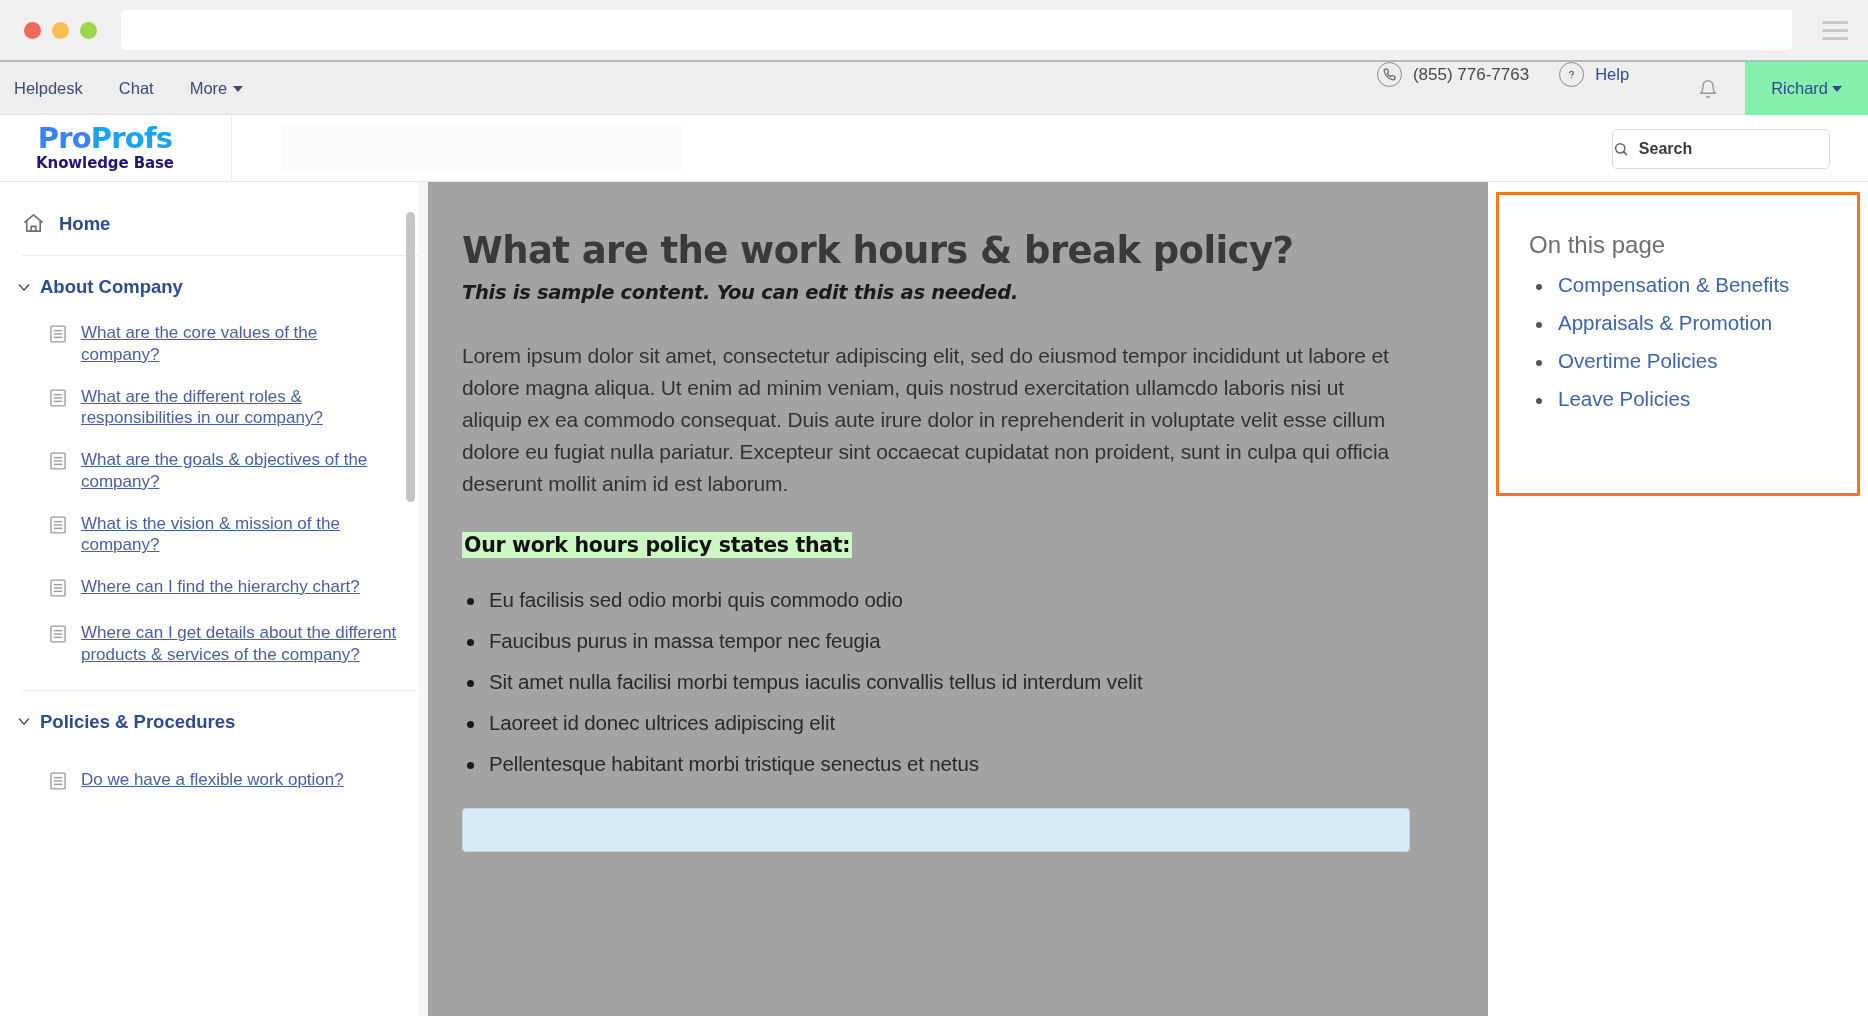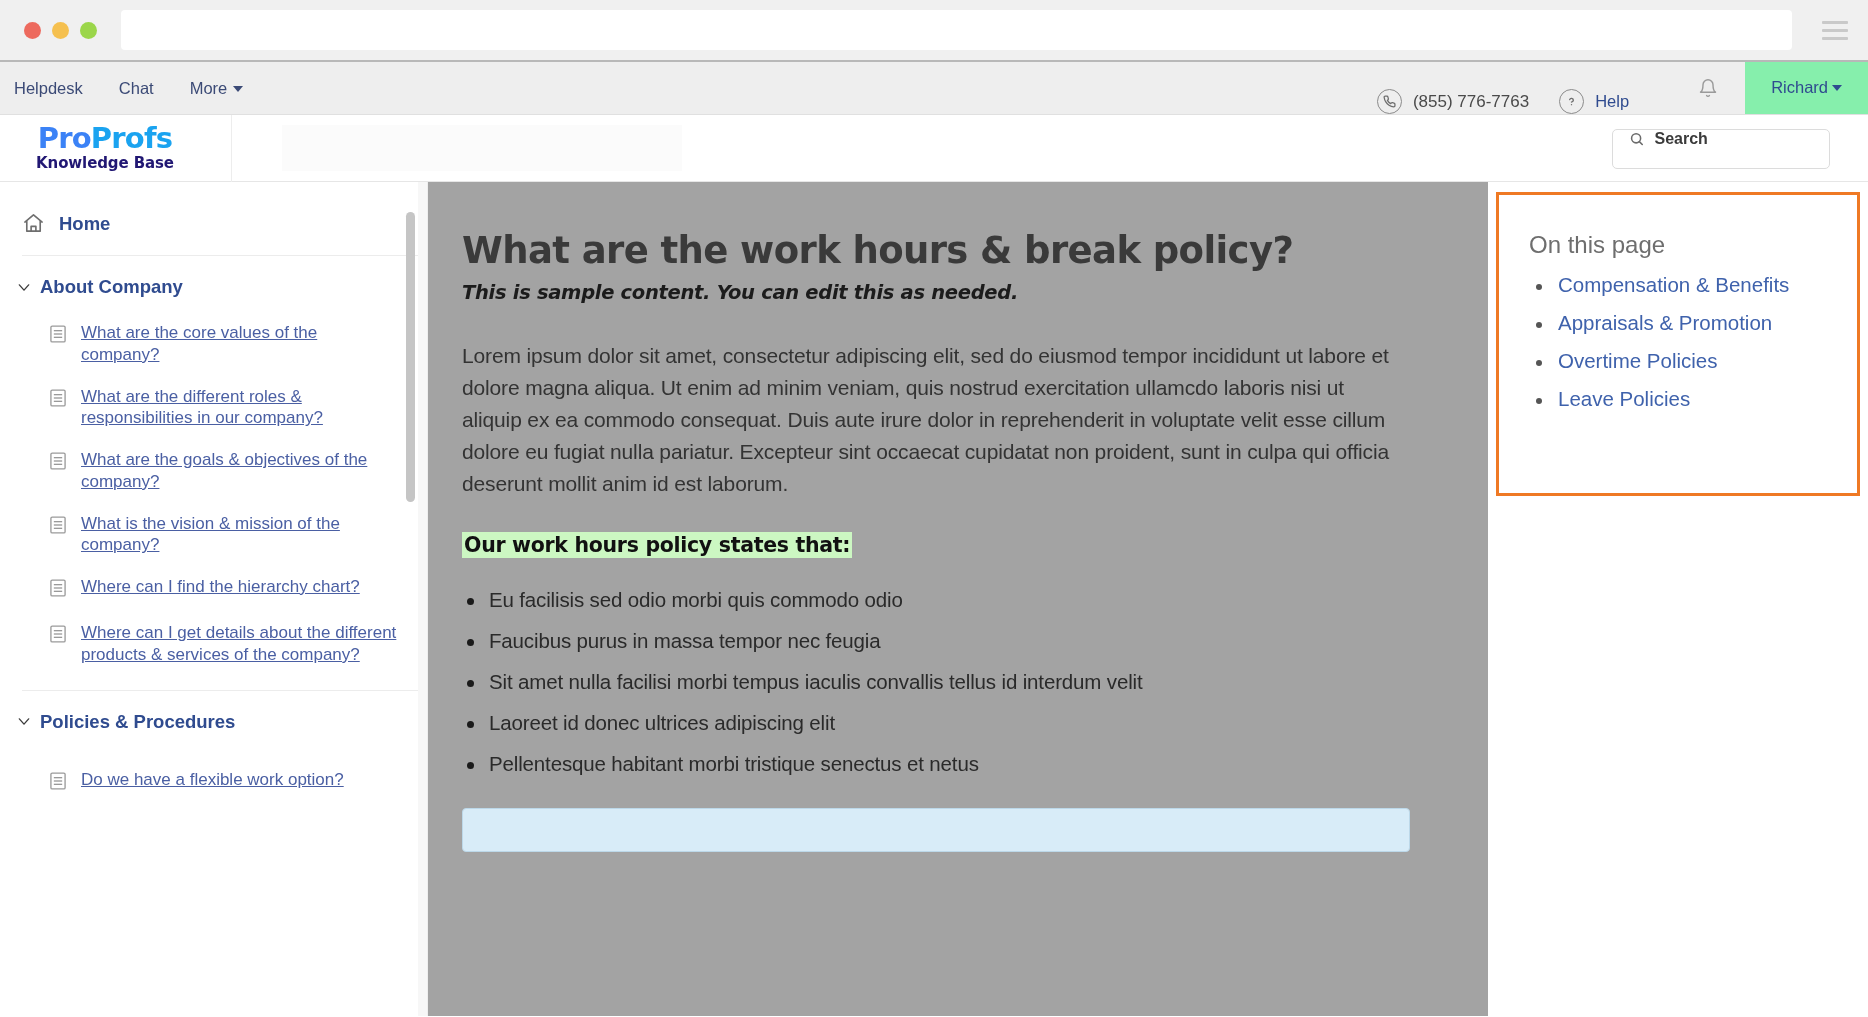--- a/index.html
+++ b/index.html
@@ -88,21 +88,21 @@
     width: 0; height: 0;
     border-left: 5px solid transparent;
     border-right: 5px solid transparent;
     border-top: 6px solid #3b4a76;
     margin-left: 6px;
     vertical-align: middle;
   }
   .topnav-right {
     margin-left: auto;
     display: flex;
-    align-items: flex-end;
+    align-items: flex-start;
     height: 100%;
   }
   .phone-group, .help-group {
     display: flex;
     align-items: center;
     gap: 11px;
     cursor: pointer;
   }
   .phone-group { margin-right: 30px; }
   .help-group  { margin-right: 56px; }
@@ -194,22 +194,22 @@
   .searchbox {
     position: absolute;
     right: 38px;
     top: 14px;
     width: 218px;
     height: 40px;
     border: 1px solid #dcdcdc;
     border-radius: 5px;
     background: #fff;
     display: flex;
-    align-items: flex-start;
-    padding: 0 16px;
+    align-items: center;
+    padding: 0 0;
     gap: 10px;
     cursor: text;
   }
   .searchbox input {
     border: none;
     outline: none;
     font-size: 16px;
     font-weight: bold;
     color: #3b3b3b;
     width: 100%;

